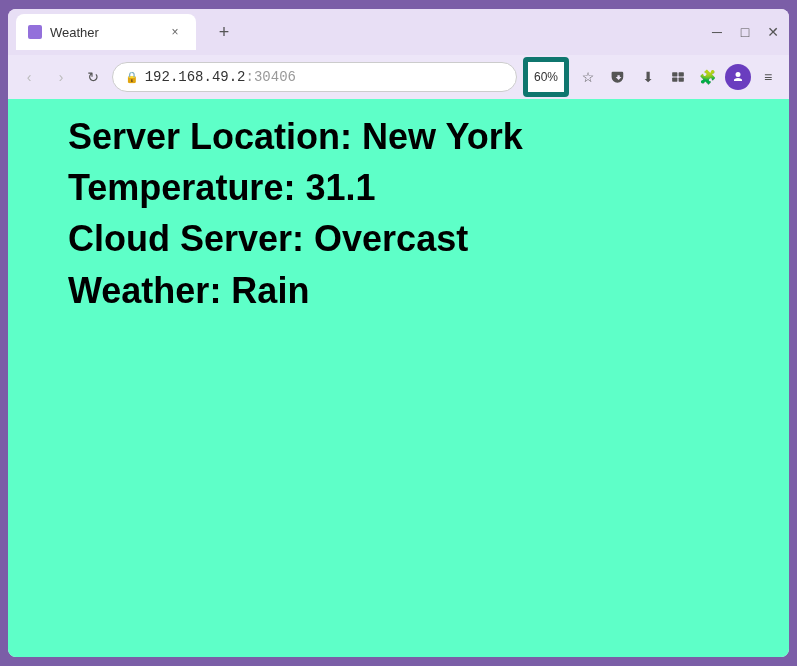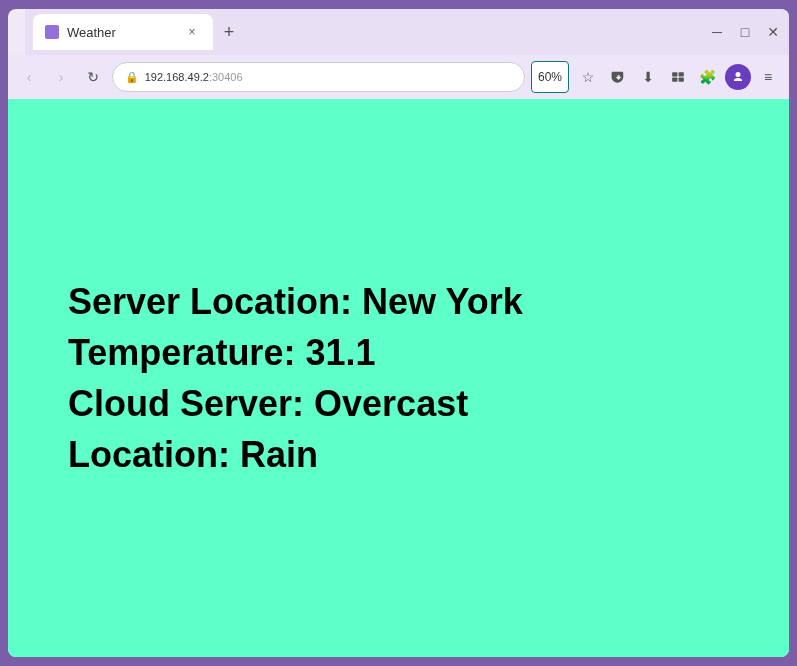--- a/index.html
+++ b/index.html
@@ -24,22 +24,21 @@
       flex-direction: column;
     }
 
     
     .title-bar {
       background: #e8dff5;
       height: 46px;
       display: flex;
       align-items: center;
       padding: 0 8px;
-      gap: 0;
-      margin-left: 17px;
+      gap: 12px;
     }
 
     .tab-active {
       background: #ffffff;
       border-radius: 8px 8px 0 0;
       padding: 8px 12px;
       display: flex;
       align-items: center;
       gap: 8px;
       min-width: 180px;
@@ -138,32 +137,33 @@
       gap: 6px;
       border: 1px solid #ccc;
     }
 
     .security-icon {
       font-size: 11px;
       color: #555;
     }
 
     .address-text {
-      font-size: 11px;
+      font-size: 14px;
       color: #333;
       flex: 1;
+      font-family: Liberation Mono, monospace;
     }
 
     .address-text .port {
       color: #999;
     }
 
     .zoom-badge {
       background: #fff;
-      border: 1px solid #0f766e;
+      border: 5px solid #0f766e;
       border-radius: 4px;
       padding: 8px 6px;
       font-size: 12px;
       color: #333;
     }
 
     .toolbar-icons {
       display: flex;
       align-items: center;
       gap: 4px;
@@ -185,21 +185,21 @@
       background: #6a3dbf;
       color: #fff;
       border-radius: 50%;
     }
 
     
     .page-content {
       flex: 1;
       background: #5effc8;
       display: flex;
-      align-items: center;
+      align-items: flex-start;
       justify-content: flex-start;
       padding: 16px 60px;
     }
 
     .weather-info {
       display: flex;
       flex-direction: column;
       gap: 8px;
     }
 
@@ -267,17 +267,17 @@
       </div>
       <div class="toolbar-icon">≡</div>
     </div>
   </div>
 
   <div class="page-content">
     <div class="weather-info">
       <div class="weather-line">Server Location: New York</div>
       <div class="weather-line">Temperature: 31.1</div>
       <div class="weather-line">Cloud Server: Overcast</div>
-      <div class="weather-line">Location: Rain</div>
+      <div class="weather-line">Weather: Rain</div>
     </div>
   </div>
 
 </div>
 
 </body></html>

